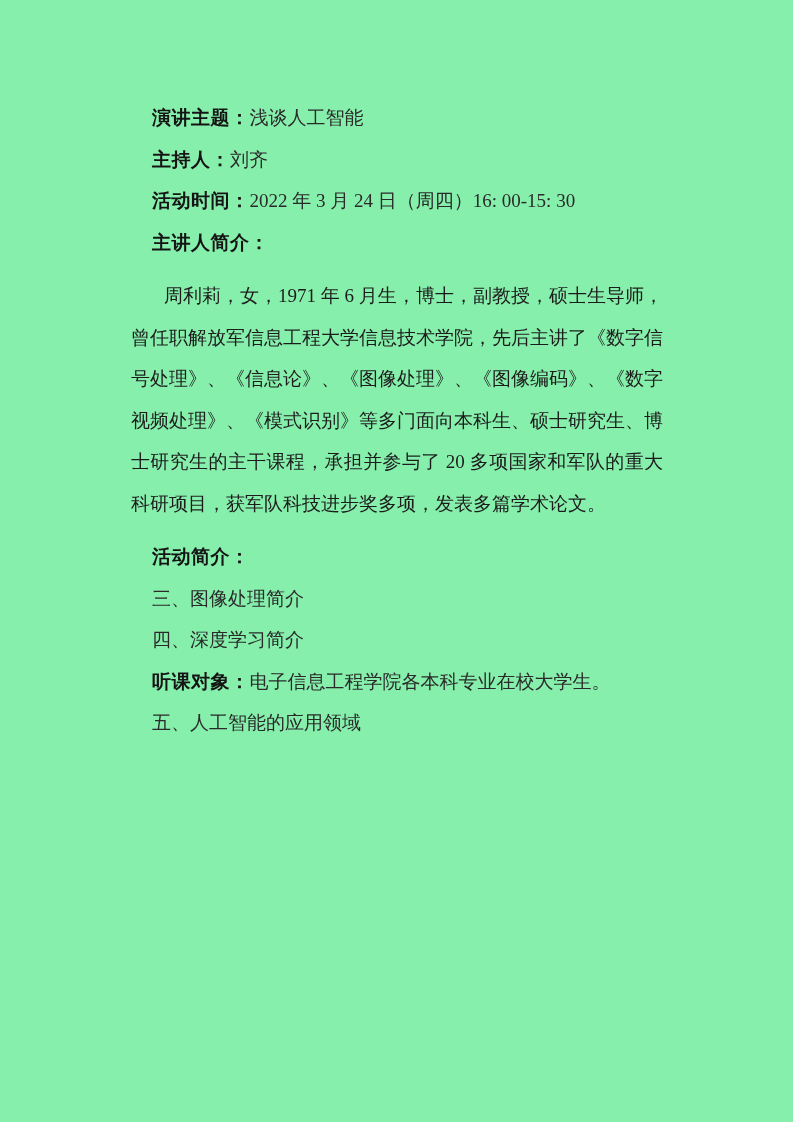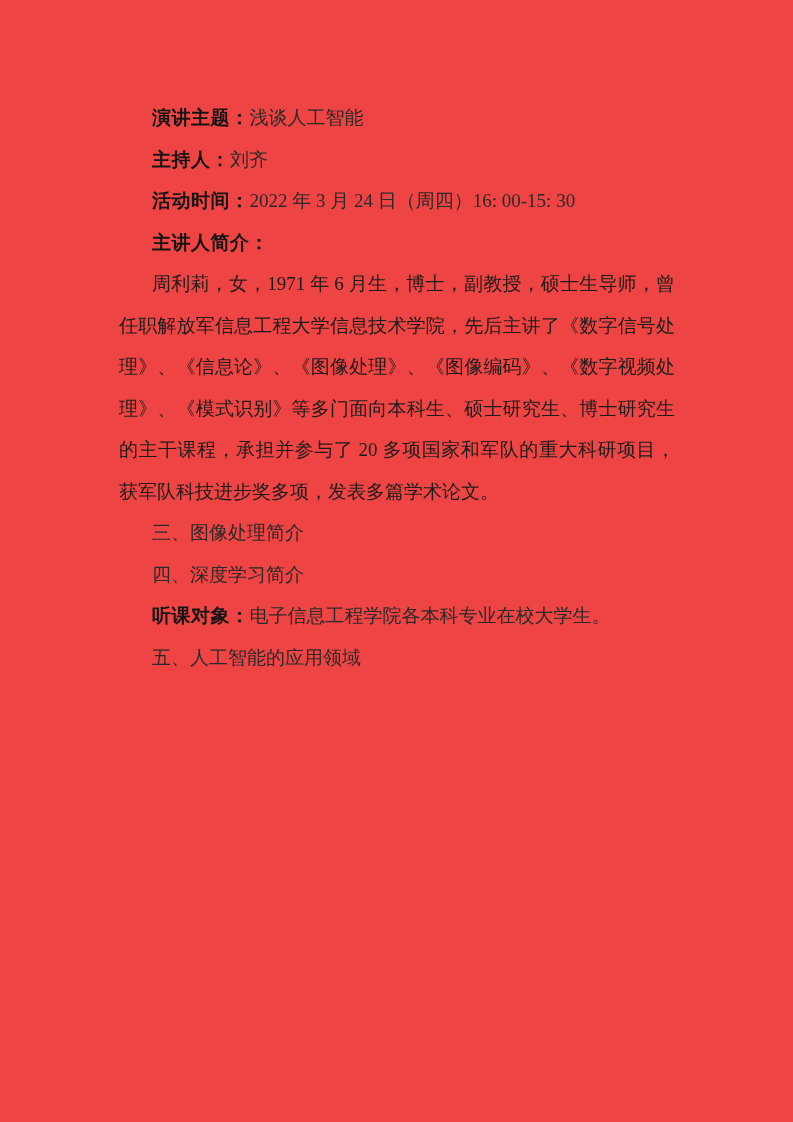--- a/index.html
+++ b/index.html
@@ -10,35 +10,35 @@
   body {
     width: 793px;
     height: 1122px;
     overflow: hidden;
     position: relative;
   }
   .doc-page {
     box-sizing: border-box;
     width: 793px;
     height: 1122px;
-    background: #ef4444;
+    background: #86efac;
     padding: 97px 118px 0 119px;
     color: #1c1c1c;
     font-family: "Liberation Serif", "DejaVu Serif", serif;
     font-size: 19px;
     line-height: 41.5px;
   }
   .doc-line {
     margin: 0;
     padding: 0;
     text-indent: 33px;
     white-space: nowrap;
   }
   .doc-para {
-    margin: 0;
+    margin: 12px;
     padding: 0;
     text-indent: 33px;
     text-align: justify;
   }
   .doc-label {
     font-family: "Liberation Sans", "DejaVu Sans", sans-serif;
     font-weight: 700;
     color: #141414;
     letter-spacing: 0.5px;
   }
@@ -64,20 +64,23 @@
     <span class="doc-label">活动时间：</span><span class="doc-value">2022 年 3 月 24 日（周四）16: 00-15: 30</span>
   </p>
 
 
   <p class="doc-line">
     <span class="doc-label">主讲人简介：</span>
   </p>
 
   <p class="doc-para">周利莉，女，1971 年 6 月生，博士，副教授，硕士生导师，曾任职解放军信息工程大学信息技术学院，先后主讲了《数字信号处理》、《信息论》、《图像处理》、《图像编码》、《数字视频处理》、《模式识别》等多门面向本科生、硕士研究生、博士研究生的主干课程，承担并参与了 20 多项国家和军队的重大科研项目，获军队科技进步奖多项，发表多篇学术论文。</p>
 
+  <p class="doc-line">
+    <span class="doc-label">活动简介：</span>
+  </p>
 
 
 
   <p class="doc-line">
     <span class="doc-value">三、图像处理简介</span>
   </p>
 
   <p class="doc-line">
     <span class="doc-value">四、深度学习简介</span>
   </p>

